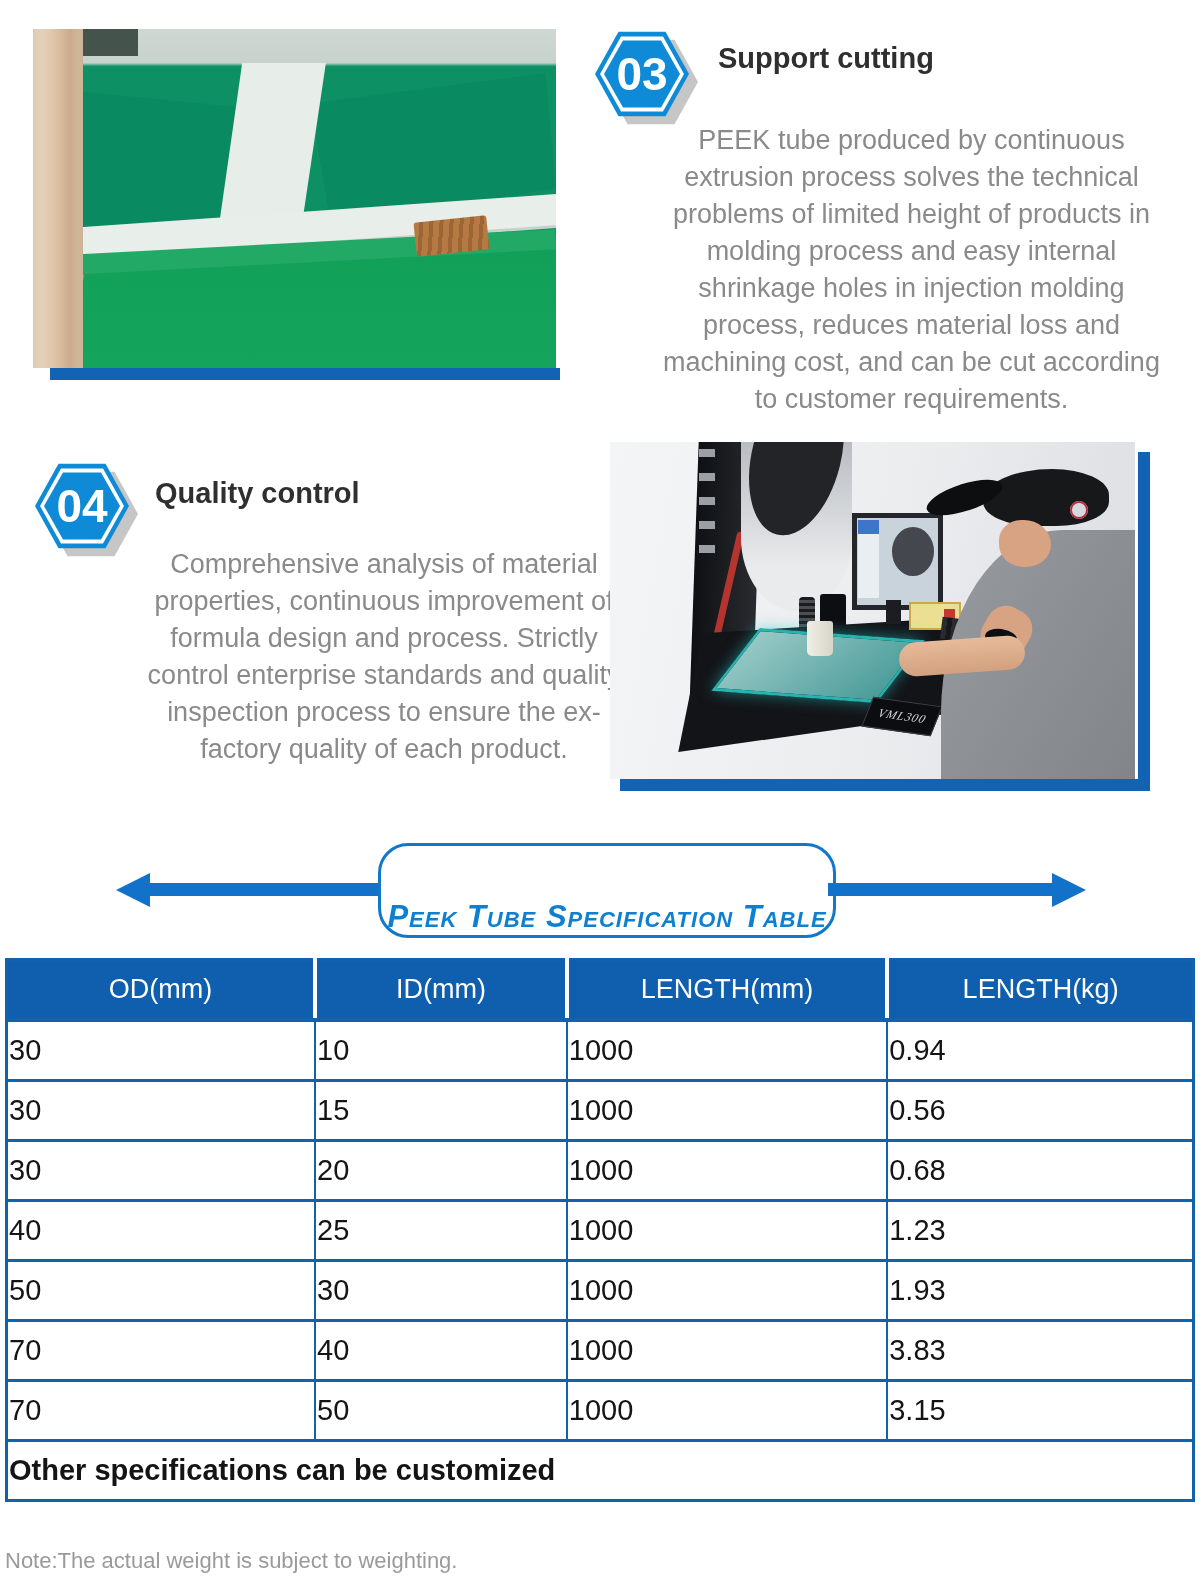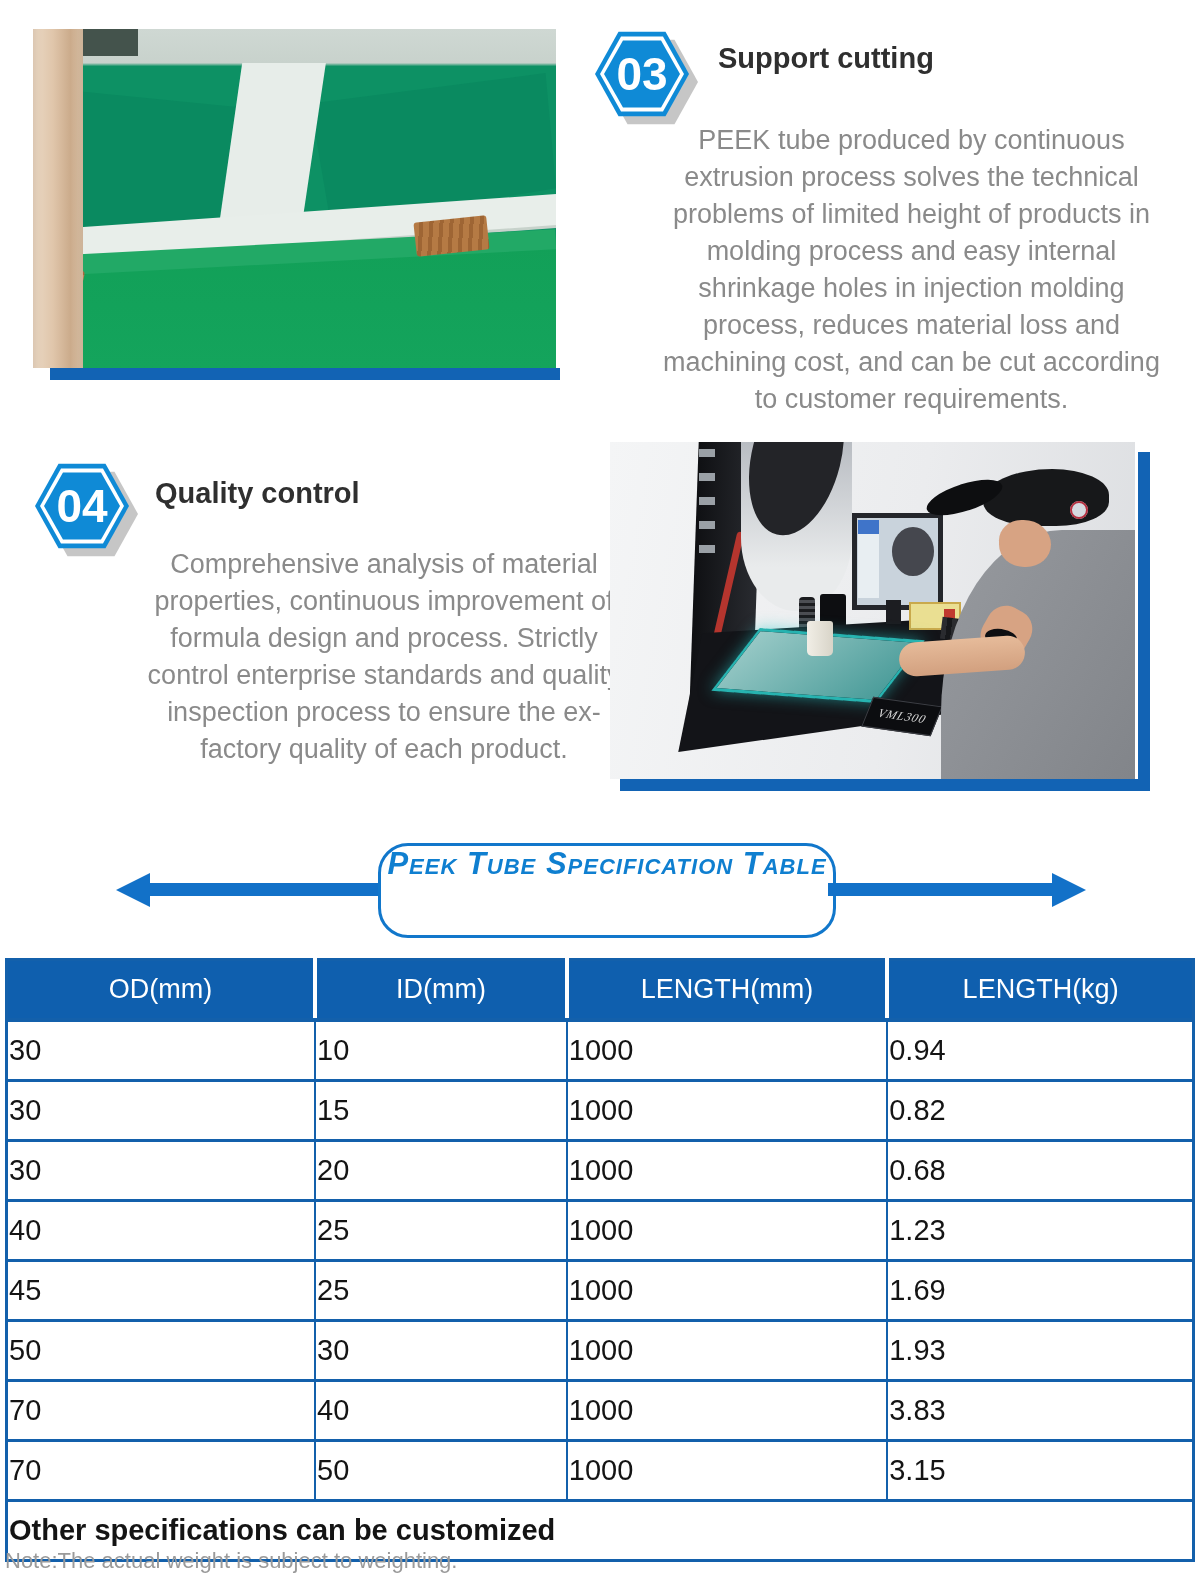--- a/index.html
+++ b/index.html
@@ -106,21 +106,21 @@
   .p2-mouse{position:absolute;left:71.5%;top:55.5%;width:6%;height:5%;background:#0e0f12;
     border-radius:50%;transform:rotate(8deg);}
 
   
   .banner-arrow{position:absolute;background:#1271c8;}
   .shaft{height:13px;}
   .head{width:0;height:0;background:none;border-top:17px solid transparent;border-bottom:17px solid transparent;}
   .head.left{border-right:34px solid #1271c8;}
   .head.right{border-left:34px solid #1271c8;}
   .banner-box{position:absolute;left:378px;top:843px;width:452px;height:89px;background:#fff;
-    border:3px solid #1177cb;border-radius:30px;display:flex;align-items:flex-start;justify-content:center;}
+    border:3px solid #1177cb;border-radius:30px;display:flex;align-items:flex-end;justify-content:center;}
   .banner-title{font-size:31px;font-weight:bold;font-style:italic;color:#0f7fd0;
     font-variant:small-caps;letter-spacing:1px;}
 
   
   .spec-table{position:absolute;left:5px;top:958px;width:1190px;border-collapse:collapse;
     border:3px solid #1360ab;table-layout:fixed;padding-left:14px;}
   .spec-table col:nth-child(1){width:26%;}
   .spec-table col:nth-child(2){width:21.2%;}
   .spec-table col:nth-child(3){width:27%;}
   .spec-table col:nth-child(4){width:25.8%;}
@@ -230,39 +230,33 @@
       <tr>
         <td>30</td>
         <td>10</td>
         <td>1000</td>
         <td>0.94</td>
       </tr>
       <tr>
         <td>30</td>
         <td>15</td>
         <td>1000</td>
-        <td>0.82</td>
+        <td>0.56</td>
       </tr>
       <tr>
         <td>30</td>
         <td>20</td>
         <td>1000</td>
         <td>0.68</td>
       </tr>
       <tr>
         <td>40</td>
         <td>25</td>
         <td>1000</td>
         <td>1.23</td>
-      </tr>
-      <tr>
-        <td>45</td>
-        <td>25</td>
-        <td>1000</td>
-        <td>1.69</td>
       </tr>
       <tr>
         <td>50</td>
         <td>30</td>
         <td>1000</td>
         <td>1.93</td>
       </tr>
       <tr>
         <td>70</td>
         <td>40</td>

